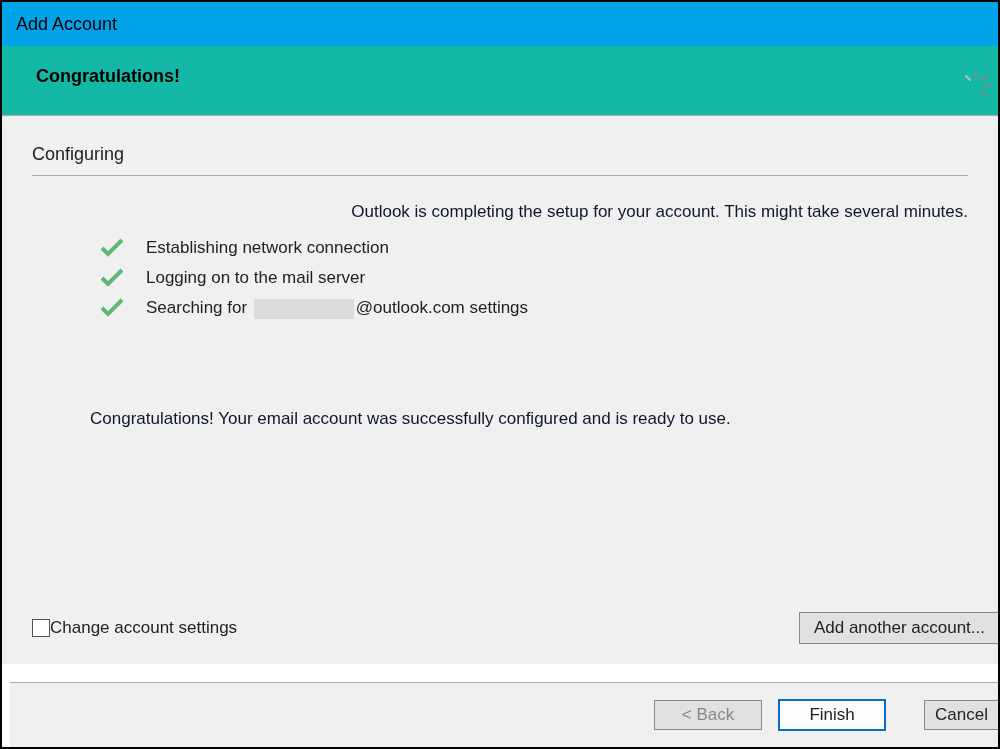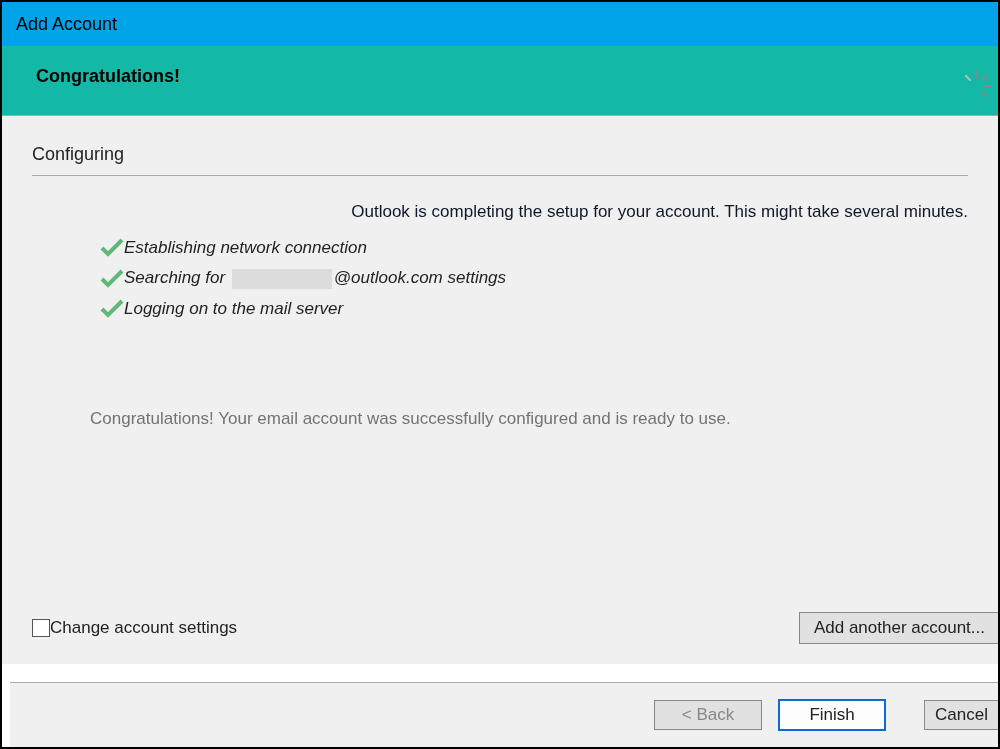--- a/index.html
+++ b/index.html
@@ -73,42 +73,42 @@
       color: #0f172a;
       margin: 0 0 16px 14px;
       text-align: right;
     }
     .step-list {
       list-style: none;
       margin-left: 68px;
     }
     .step-list li {
       display: flex;
-      align-items: flex-end;
+      align-items: center;
+      gap: 22px;
       font-size: 17px;
       color: #222;
       margin-bottom: 10px;
-      font-style: italic;
     }
     .check-icon {
       width: 24px;
       height: 20px;
       flex-shrink: 0;
     }
     .redacted {
       display: inline-block;
       background: #dcdcdc;
       width: 100px;
       height: 20px;
       vertical-align: middle;
       margin: 0 2px;
     }
     .success-msg {
       font-size: 17px;
-      color: #737373;
+      color: #0f172a;
       margin: 90px 0 0 58px;
     }
     .mid-actions {
       position: absolute;
       left: 30px;
       right: 0;
       bottom: 20px;
       display: flex;
       align-items: center;
       justify-content: space-between;
@@ -212,31 +212,31 @@
           </svg>
       </span>
       <span>Establishing network connection</span>
     </li>
     <li>
       <span class="check-icon">
         <svg viewBox="0 0 24 20">
             <polyline points="2,10 8,16 22,2" fill="none" stroke="#5fb878" stroke-width="4"></polyline>
           </svg>
       </span>
-      <span>
-        <span>Searching for </span><span class="redacted"></span><span>@outlook.com settings</span>
-      </span>
+      <span>Logging on to the mail server</span>
     </li>
     <li>
       <span class="check-icon">
         <svg viewBox="0 0 24 20">
             <polyline points="2,10 8,16 22,2" fill="none" stroke="#5fb878" stroke-width="4"></polyline>
           </svg>
       </span>
-      <span>Logging on to the mail server</span>
+      <span>
+        <span>Searching for </span><span class="redacted"></span><span>@outlook.com settings</span>
+      </span>
     </li>
   </ul>
 
   <div class="success-msg">Congratulations! Your email account was successfully configured and is ready to use.</div>
 
   <div class="mid-actions">
     <label class="checkbox-wrap">
       <span class="checkbox"></span>
       <span>Change account settings</span>
     </label>

